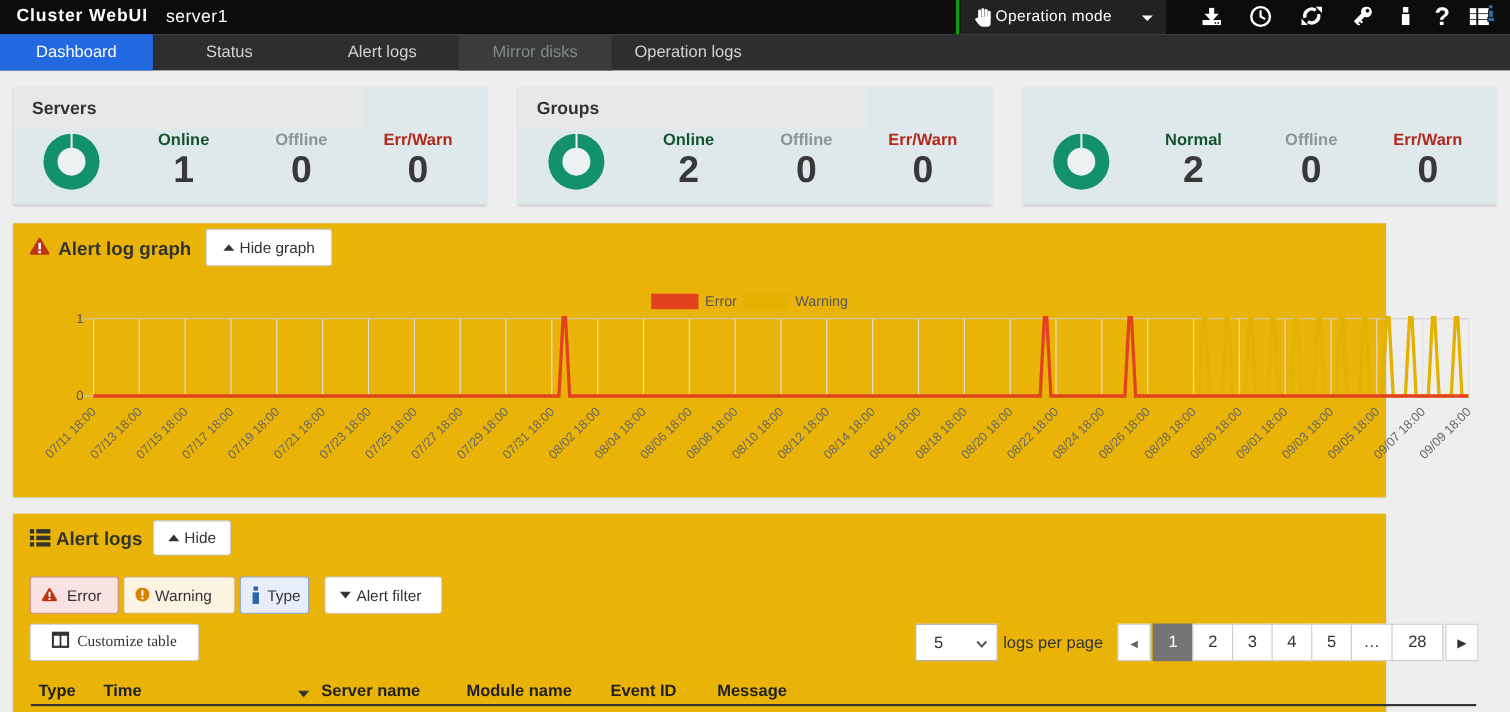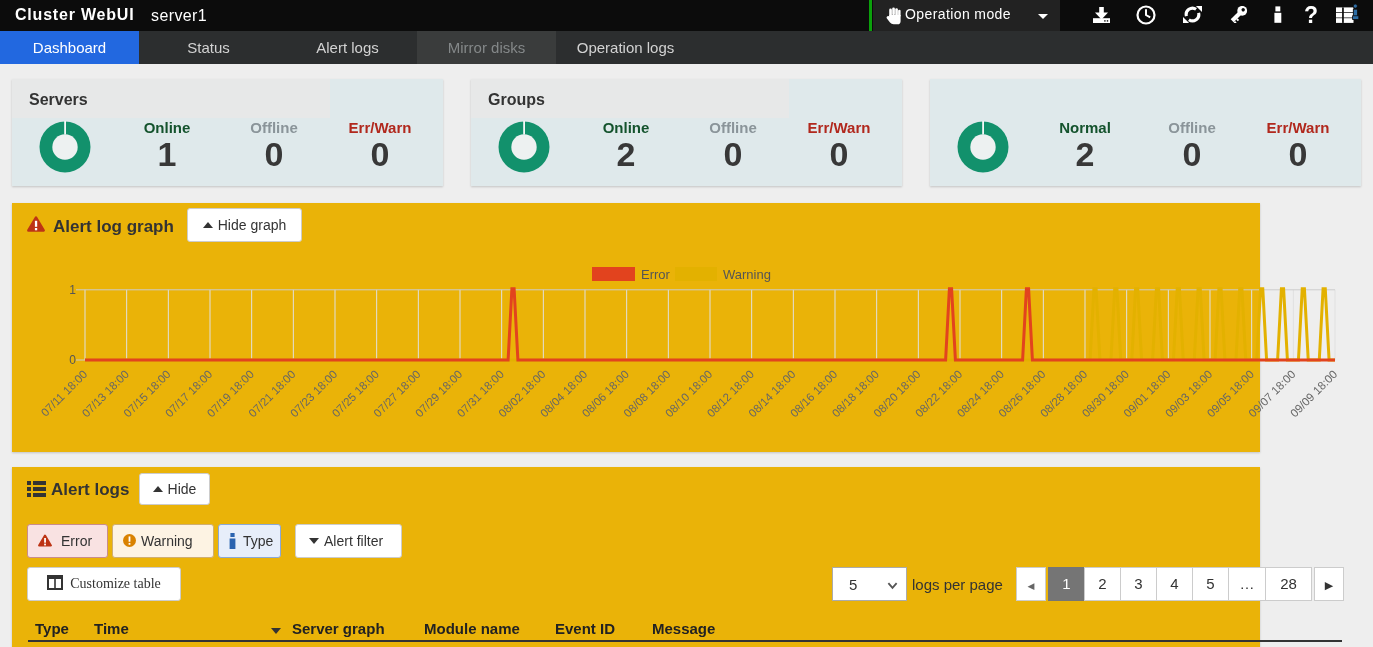--- a/index.html
+++ b/index.html
@@ -362,18 +362,18 @@
   <div class="pg" style="left:1108px;width:37px;">3</div>
   <div class="pg" style="left:1144px;width:37px;">4</div>
   <div class="pg" style="left:1180px;width:37px;">5</div>
   <div class="pg" style="left:1216px;width:38px;">…</div>
   <div class="pg" style="left:1253px;width:47px;">28</div>
   <div class="pg" style="left:1302px;width:30px;"><span style="font-size:11px;color:#333">▶</span></div>
 
   <div class="th" style="left:23px">Type</div>
   <div class="th" style="left:82px">Time</div>
   <div class="sortcaret"></div>
-  <div class="th" style="left:280px">Server graph</div>
+  <div class="th" style="left:280px">Server name</div>
   <div class="th" style="left:412px">Module name</div>
   <div class="th" style="left:543px">Event ID</div>
   <div class="th" style="left:640px">Message</div>
   <div class="thline"></div>
 </div>
 
 </body></html>

